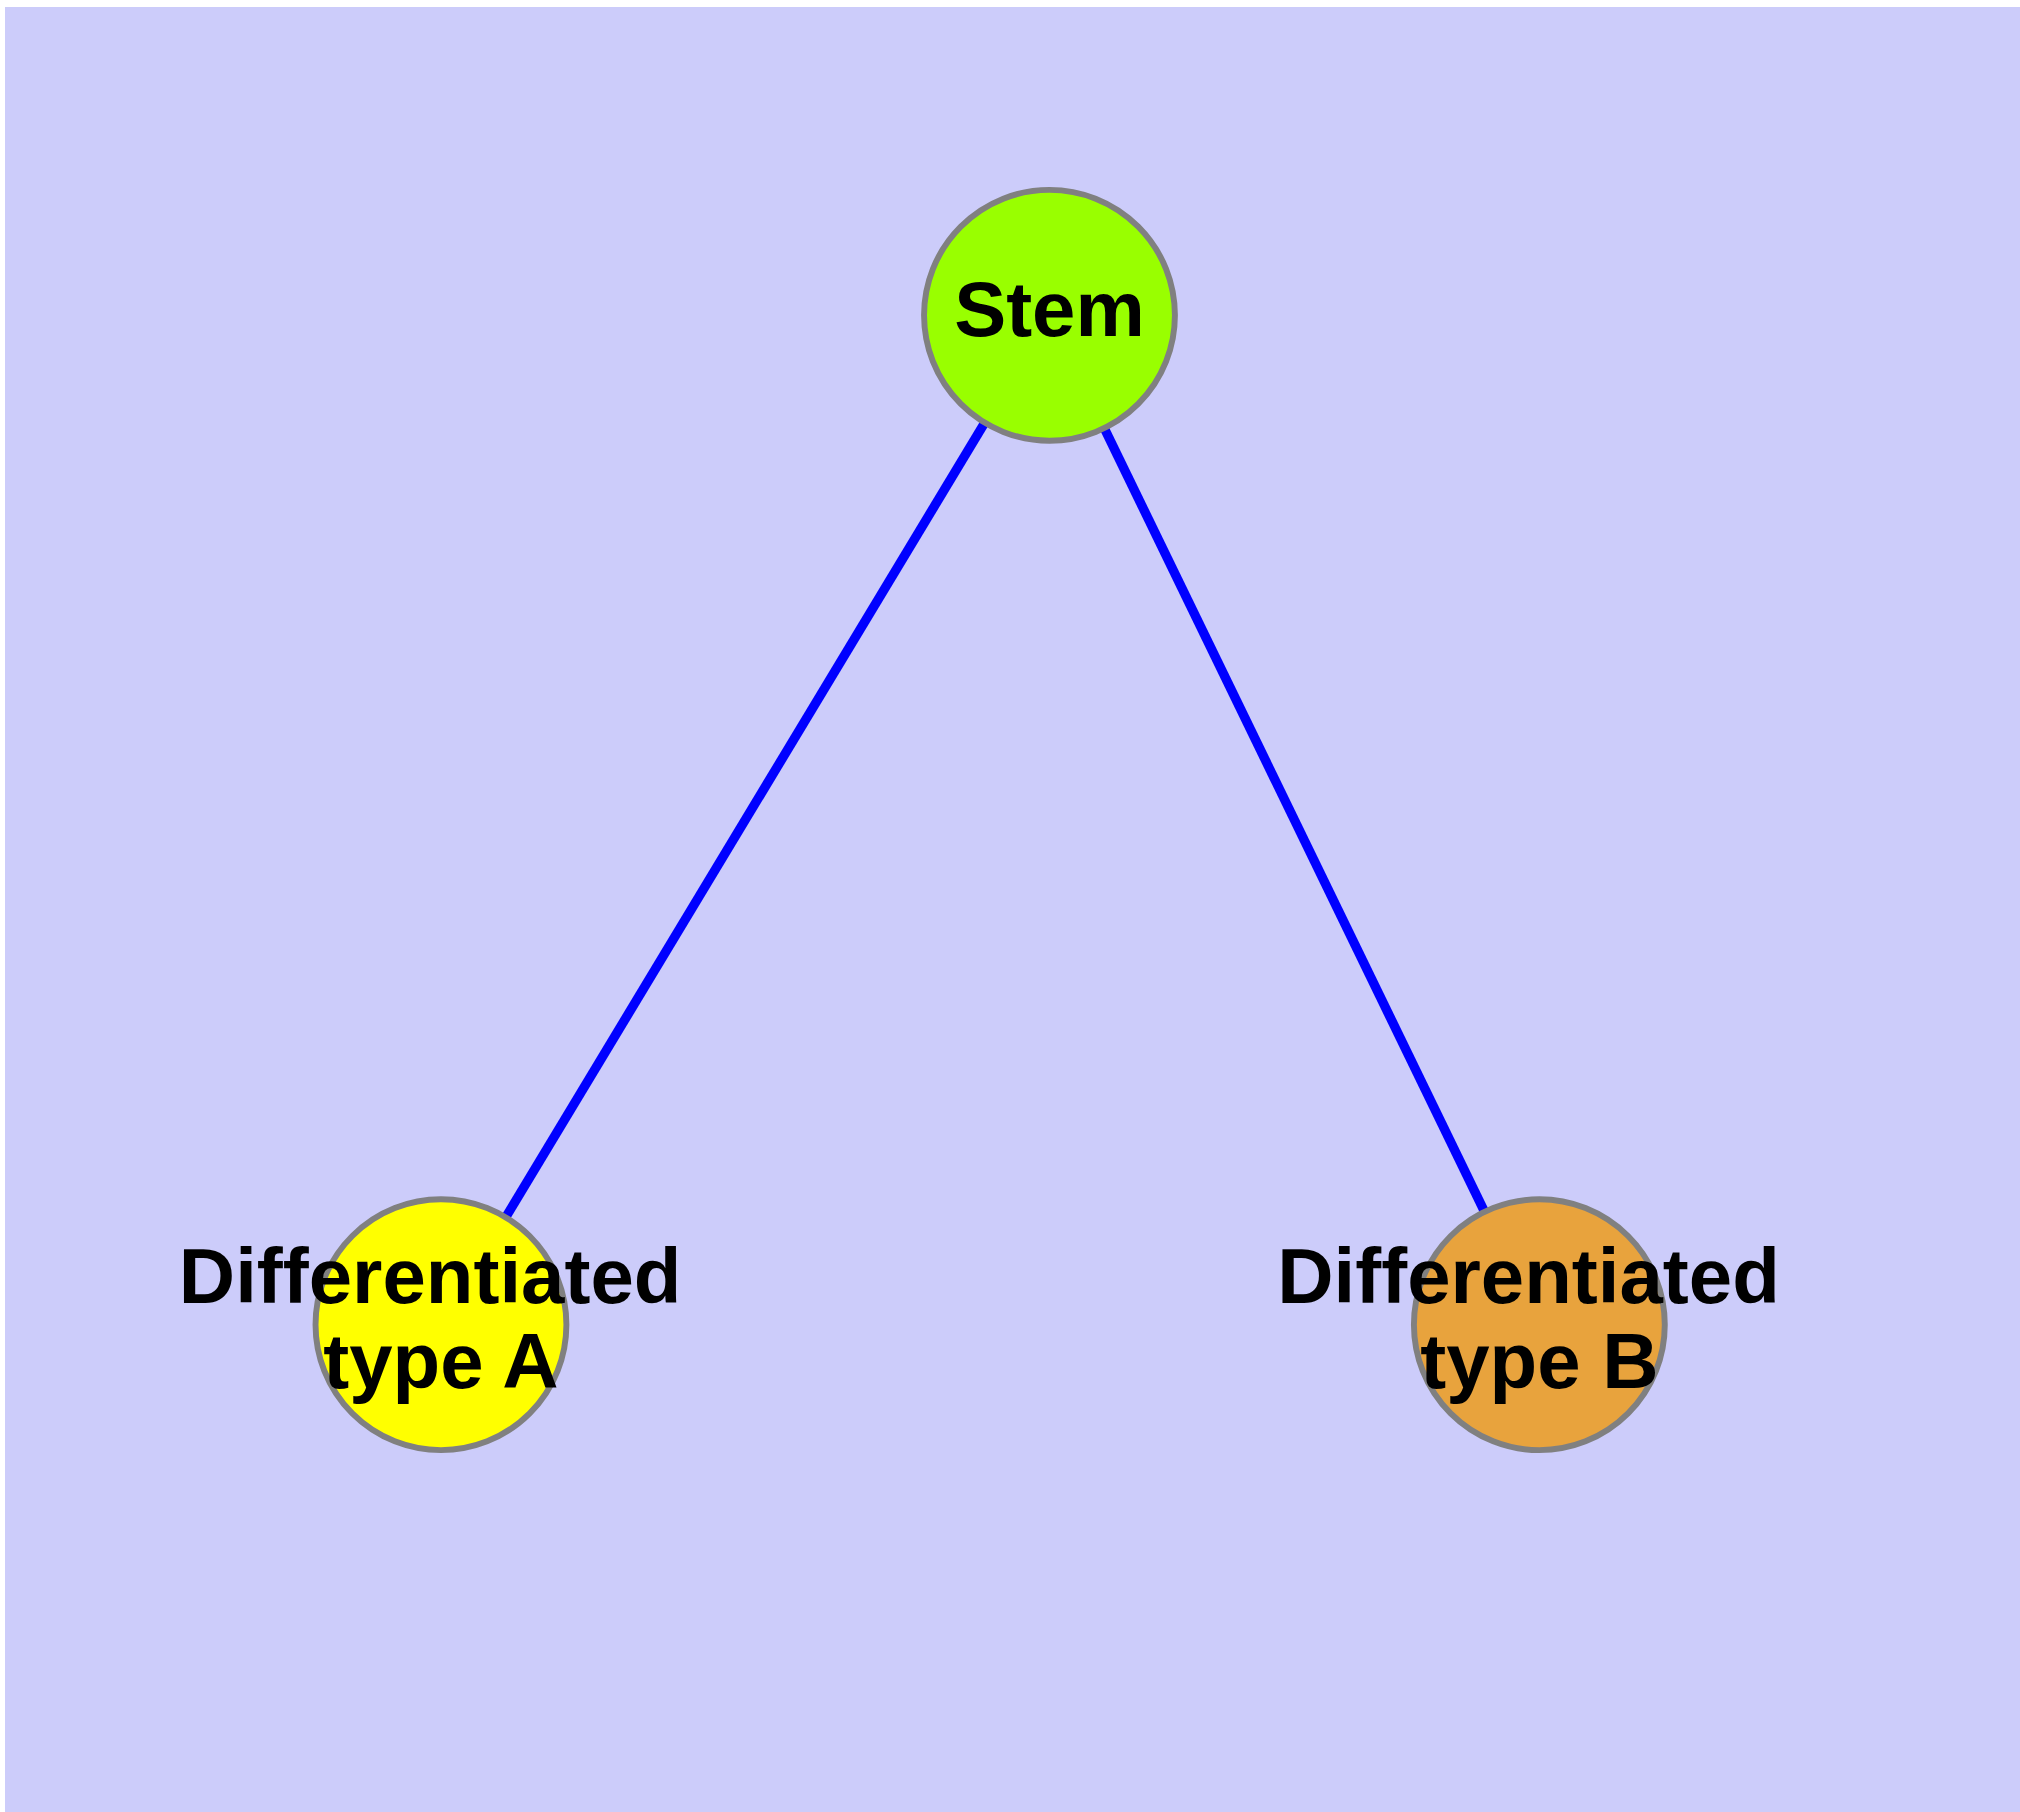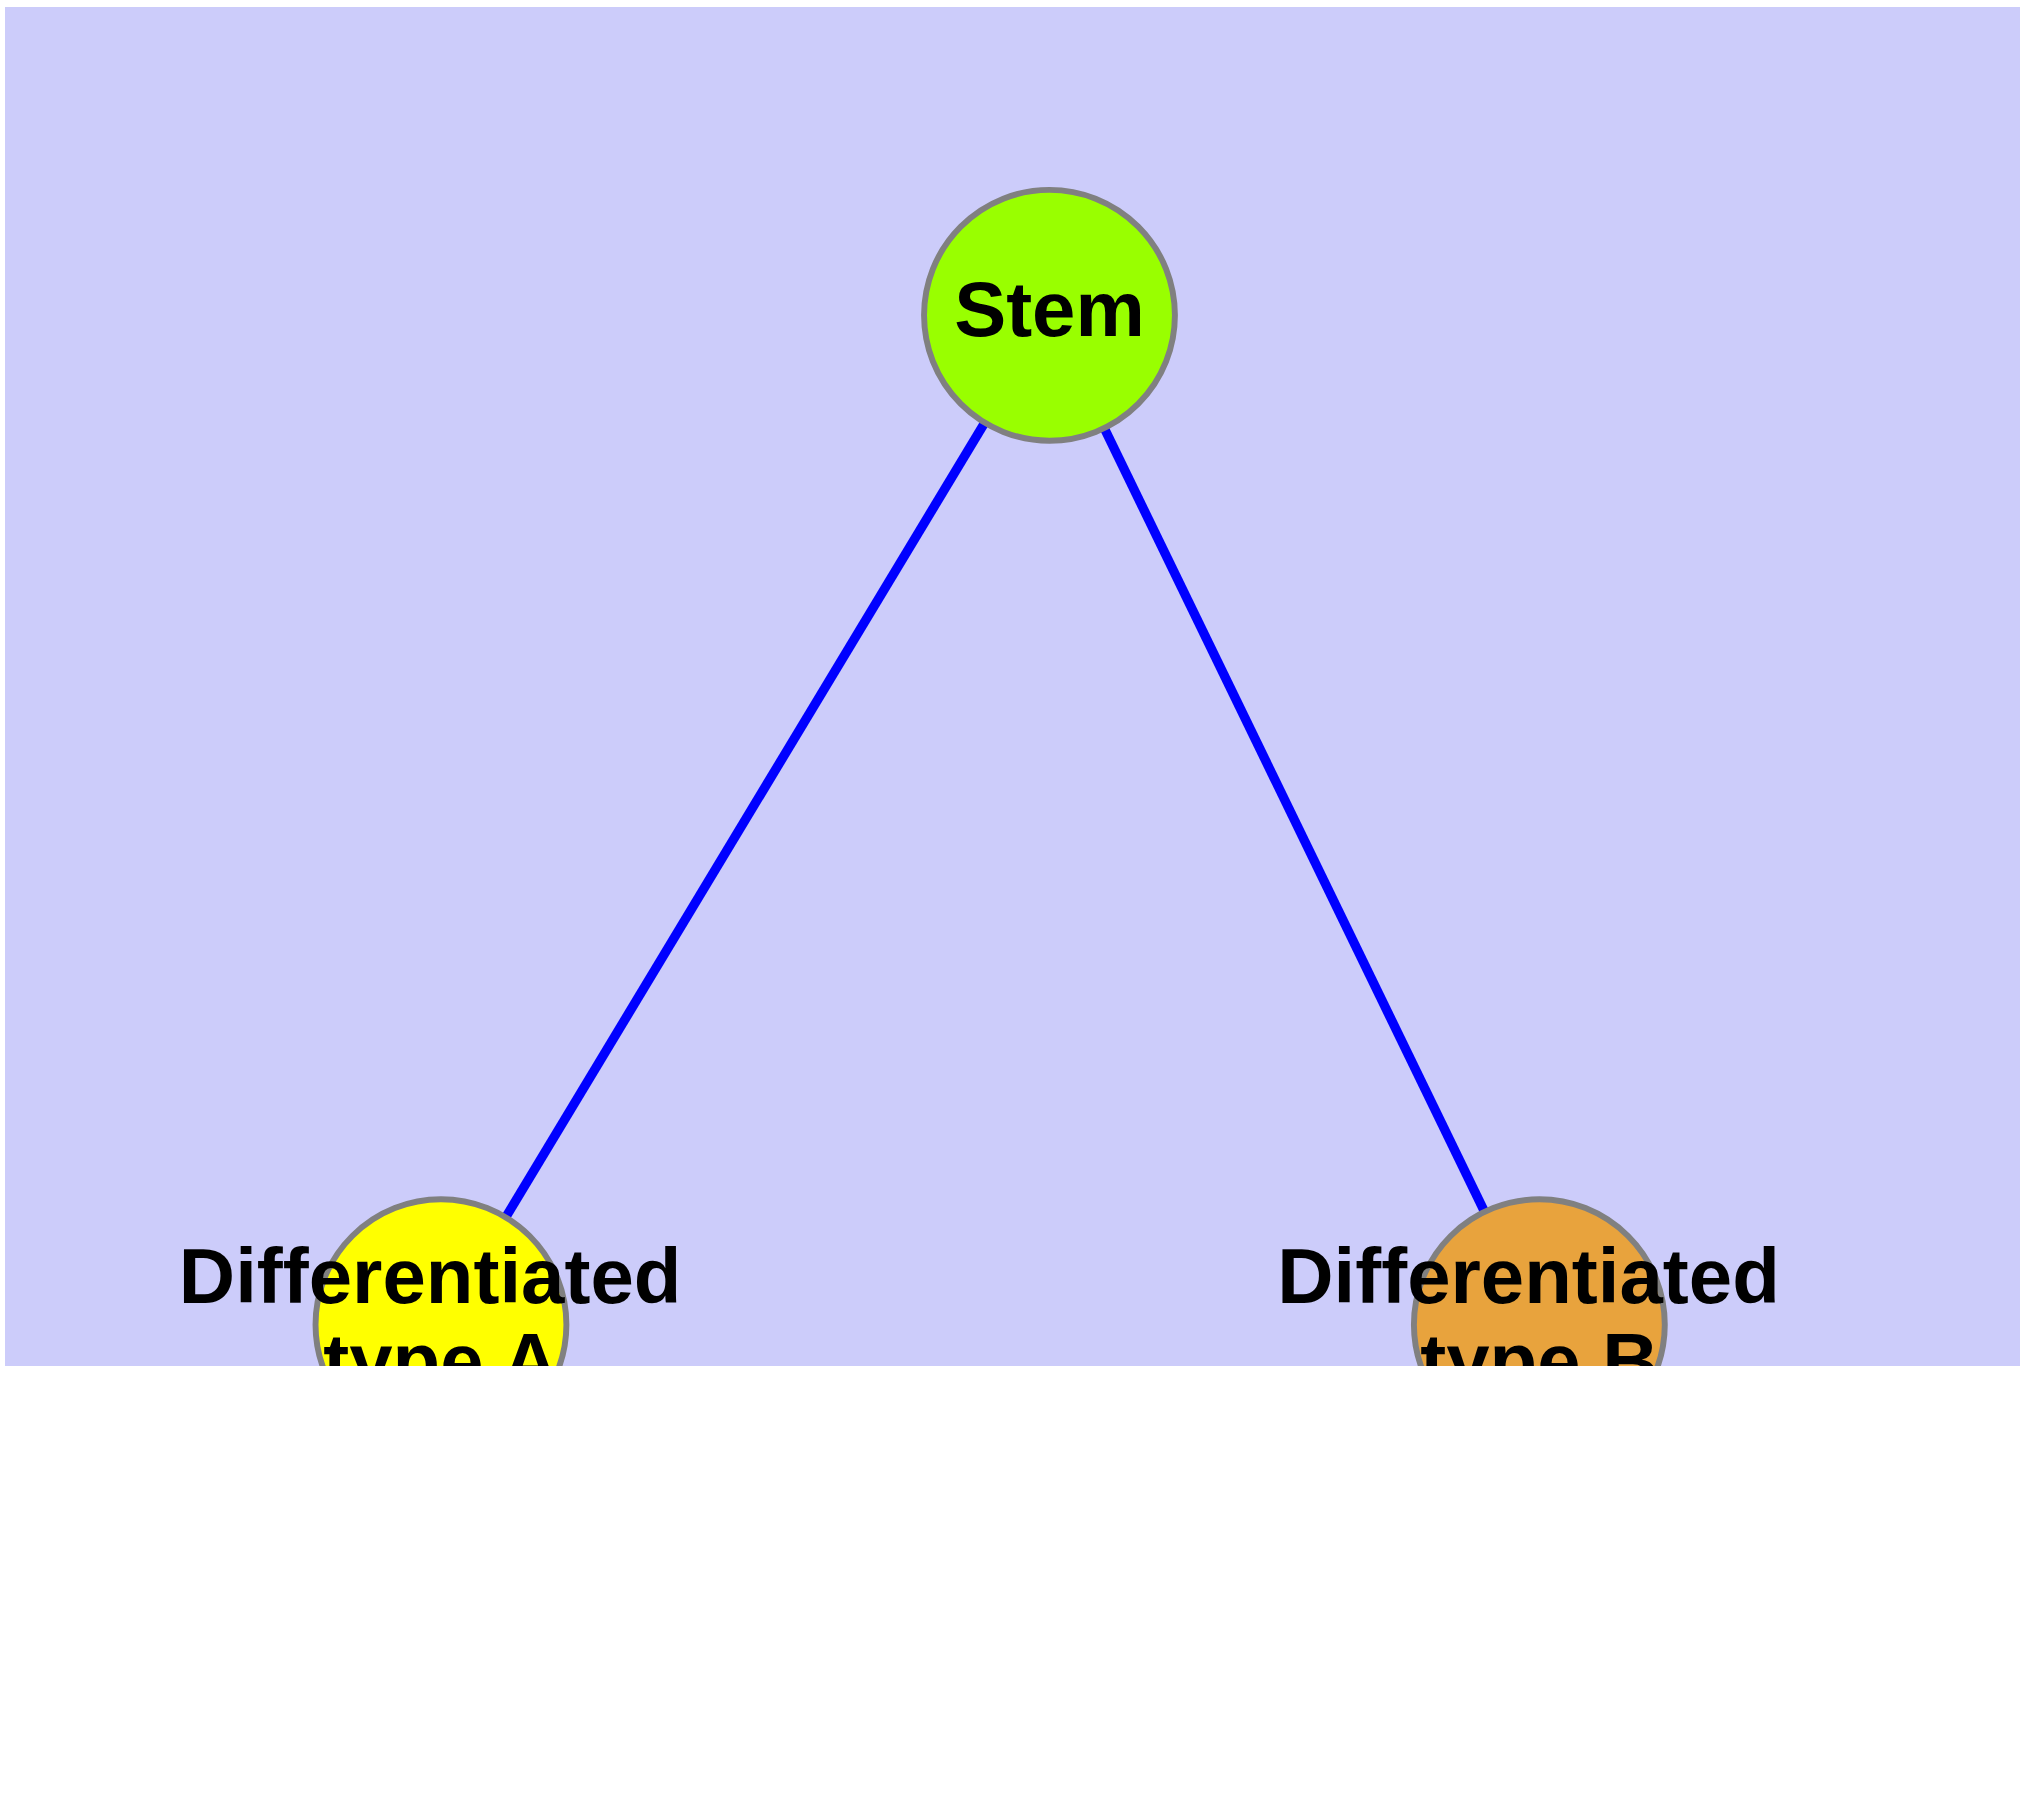--- a/index.html
+++ b/index.html
@@ -7,21 +7,21 @@
     margin: 0;
     padding: 0;
     background: #ffffff;
   }
   body {
     font-family: "Liberation Sans", sans-serif;
   }
   #canvas {
     position: relative;
     width: 2021px;
-    height: 1366px;
+    height: 1812px;
     overflow: hidden;
     background: #ffffff;
   }
   #graph-bg {
     position: absolute;
     left: 5.1px;
     top: 6.8px;
     width: 2015px;
     height: 1805px;
     background: #ccccfa;

